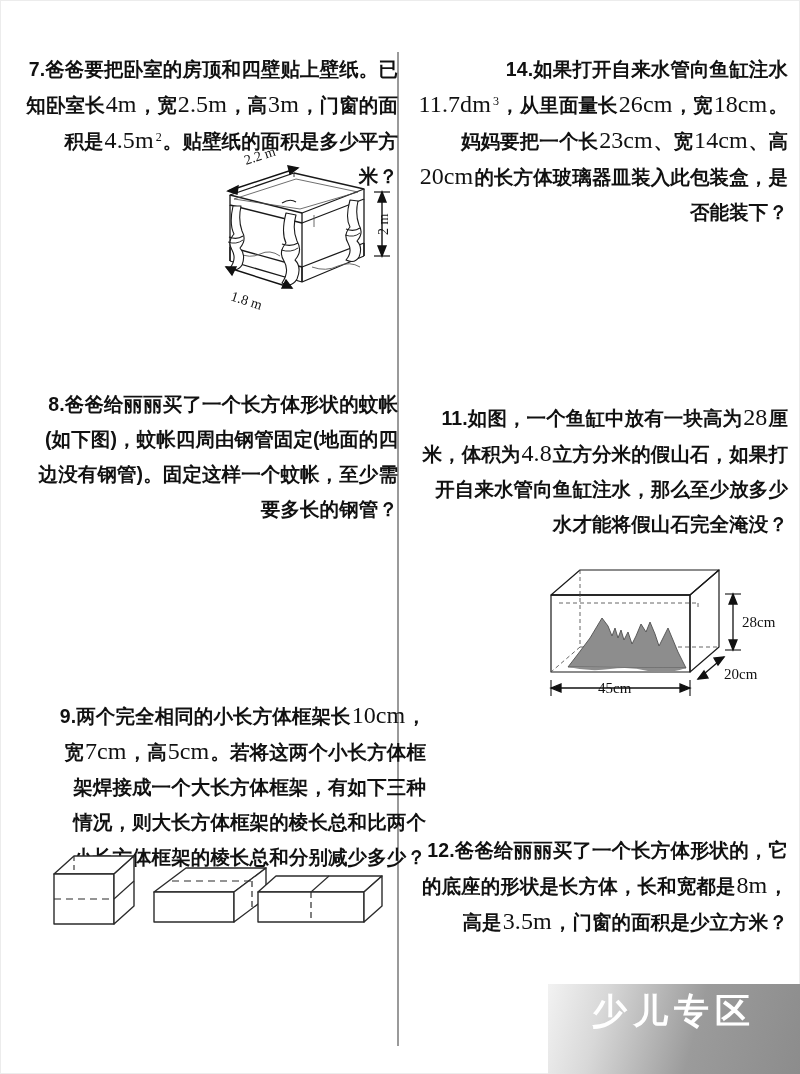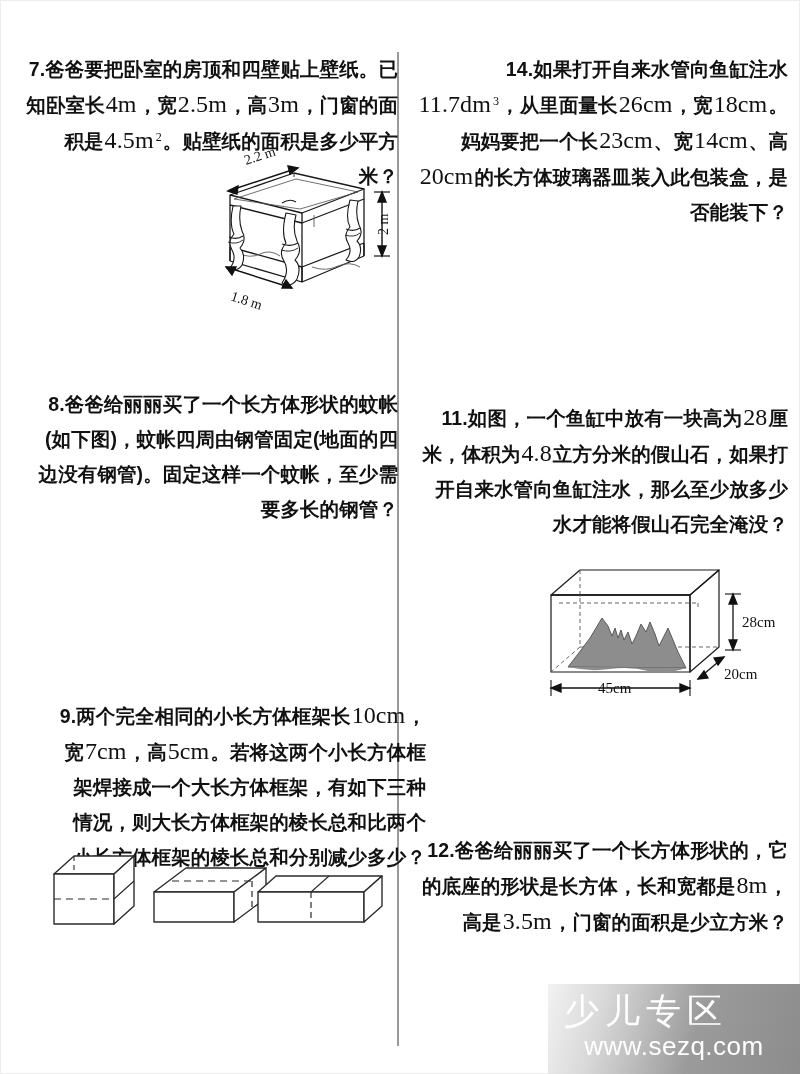--- a/index.html
+++ b/index.html
@@ -85,24 +85,24 @@
     width: 252px;
     height: 90px;
     background: linear-gradient(105deg,#f2f2f2 0%, #d8d8d8 22%, #9b9b9b 58%, #8c8c8c 100%);
     overflow: hidden;
   }
   #wm-cn {
     position: absolute;
     left: 16px;
     top: 4px;
     width: 220px;
-    text-align: left;
+    text-align: center;
     color: #ffffff;
     font-size: 35px;
-    font-weight: 400;
+    font-weight: 700;
     letter-spacing: 6px;
     font-family: "DejaVu Sans", "Liberation Sans", sans-serif;
   }
   #wm-url {
     position: absolute;
     left: 6px;
     top: 47px;
     width: 240px;
     text-align: center;
     color: #ffffff;
@@ -321,16 +321,15 @@
 
     <div class="problem" style="top:833px;">
       <div class="ptext">
         <span class="num">12.</span><span>爸爸给丽丽买了一个长方体形状的，</span><span>它的底座的形状是长方体，长和宽都</span><span>是</span><span class="v">8m</span><span>，高是</span><span class="v">3.5m</span><span>，门窗的面积是</span><span>少立方米？</span>
       </div>
     </div>
   </div>
 
   <div id="watermark">
     <div id="wm-cn">少儿专区</div>
-    <div id="wm-url">www.sezq.com</div>
   </div>
 
 </div>
 
 </body></html>

